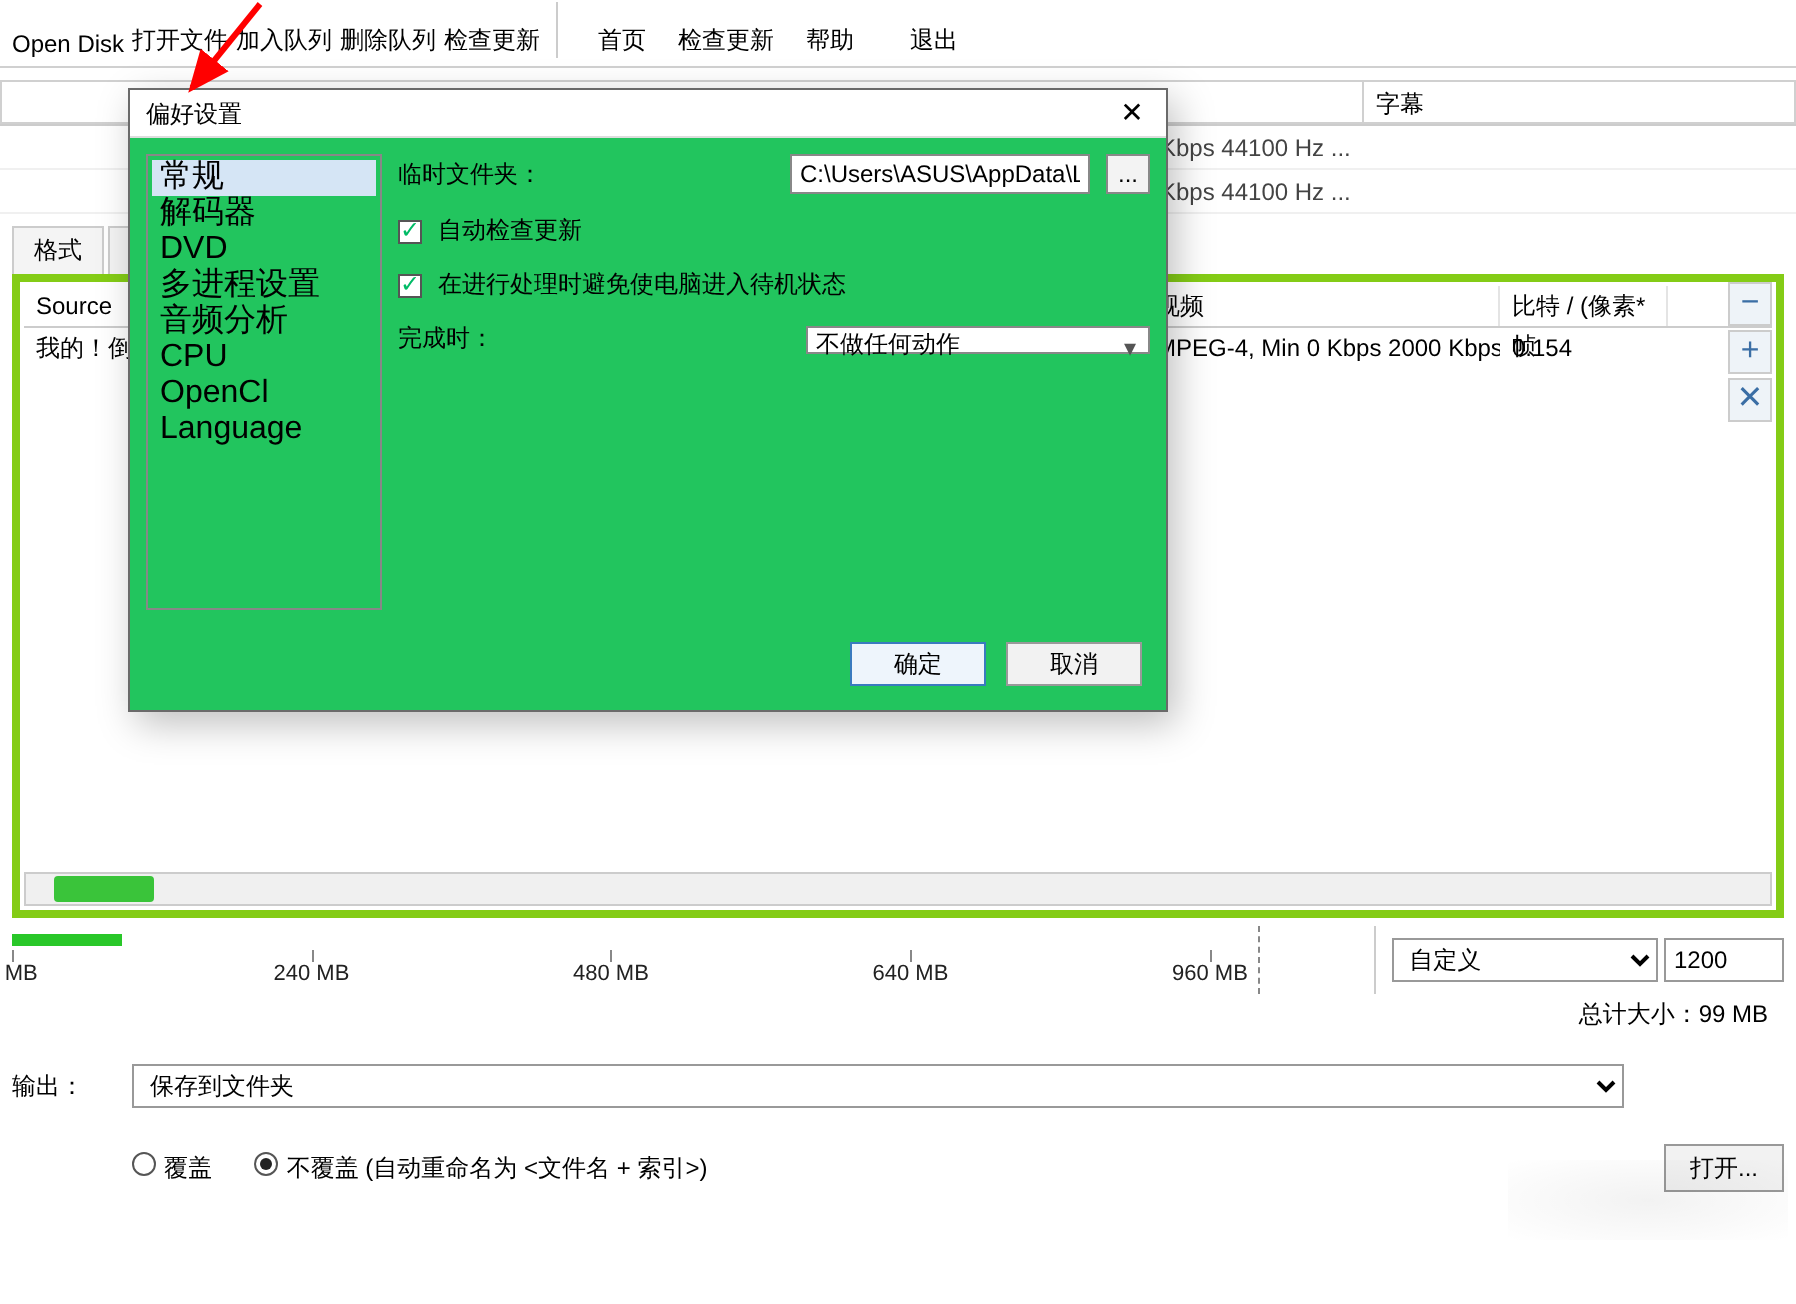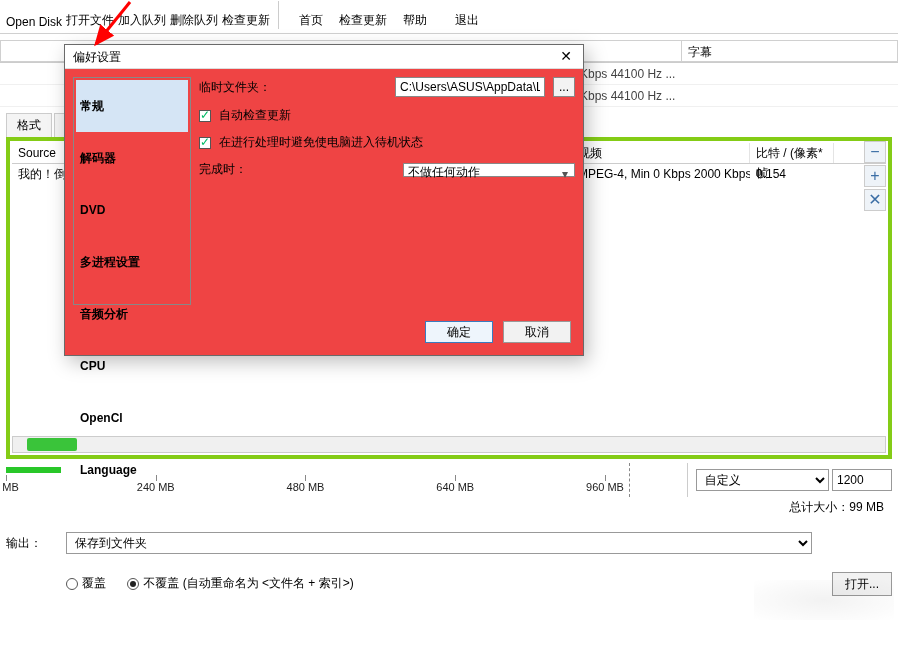--- a/index.html
+++ b/index.html
@@ -47,32 +47,32 @@
 .numspin { border: 1px solid #999; height: 22px; width: 60px; padding: 0 4px; font-size: 12px; }
 .total { text-align: right; font-size: 12px; margin-top: 2px; }
 
 
 .outsec { margin: 16px 6px 0; font-size: 12px; }
 .orow { display: flex; align-items: center; margin-bottom: 18px; gap: 10px; }
 .orow .olabel { width: 50px; }
 .orow .ofield { flex: 1; }
 .ofield .selbox, .ofield .txt { width: 100%; }
 .txt { border: 1px solid #999; height: 22px; padding: 0 4px; background: #fff; font-size: 12px; }
-.radio { display: inline-flex; align-items: center; gap: 4px; margin-right: 18px; }
+.radio { display: inline-flex; gap: 4px; margin-right: 18px; }
 .radio .r { width: 12px; height: 12px; border: 1px solid #555; border-radius: 50%; display: inline-block; position: relative; }
 .radio .r.checked::after { content: ""; position: absolute; width: 6px; height: 6px; background: #222; border-radius: 50%; left: 2px; top: 2px; }
 .openbtn { border: 1px solid #999; background: #f2f2f2; height: 24px; padding: 0 12px; font-size: 12px; cursor: pointer; }
 
 
-.dialog { position: absolute; left: 64px; top: 44px; width: 520px; background: #ef4444; border: 1px solid #6a6a6a; box-shadow: 4px 6px 18px rgba(0,0,0,.25); }
+.dialog { position: absolute; left: 64px; top: 44px; width: 520px; background: #22c55e; border: 1px solid #6a6a6a; box-shadow: 4px 6px 18px rgba(0,0,0,.25); }
 .dlg-title { height: 24px; line-height: 24px; padding: 0 8px; background: #fff; border-bottom: 1px solid #ddd; display: flex; justify-content: space-between; align-items: center; font-size: 12px; }
 .dlg-close { width: 18px; height: 18px; text-align: center; line-height: 16px; cursor: pointer; font-size: 14px; }
 .dlg-body { display: flex; padding: 8px; gap: 8px; }
 .dlg-list { width: 118px; height: 228px; border: 1px solid #888; padding: 2px; }
-.dlg-list .item { padding: 18px 4px; font-size: 12px; cursor: pointer; line-height: 16px; font-weight: bold; }
+.dlg-list .item { padding: 1px 4px; font-size: 16px; cursor: pointer; line-height: 16px; }
 .dlg-list .item.sel { background: #d5e5f5; }
 .dlg-form { flex: 1; font-size: 12px; }
 .frow { display: flex; align-items: center; margin-bottom: 10px; gap: 8px; }
 .frow .flab { width: 80px; }
 .cb { width: 12px; height: 12px; border: 1px solid #555; display: inline-block; position: relative; background: #fff; }
 .cb.checked::after { content: "✓"; position: absolute; left: 0; top: -3px; font-size: 12px; color: #0b6; }
 .dlg-input { border: 1px solid #888; height: 20px; padding: 0 4px; width: 150px; font-size: 12px; background: #fff; }
 .browse { width: 22px; height: 20px; border: 1px solid #888; background: #f3f3f3; text-align: center; line-height: 18px; cursor: pointer; }
 .dlg-select { border: 1px solid #888; height: 14px; width: 172px; padding: 0 4px; background: #fff; font-size: 12px; position: relative; }
 .dlg-select::after { content: "▾"; position: absolute; right: 6px; top: 3px; color: #555; }

